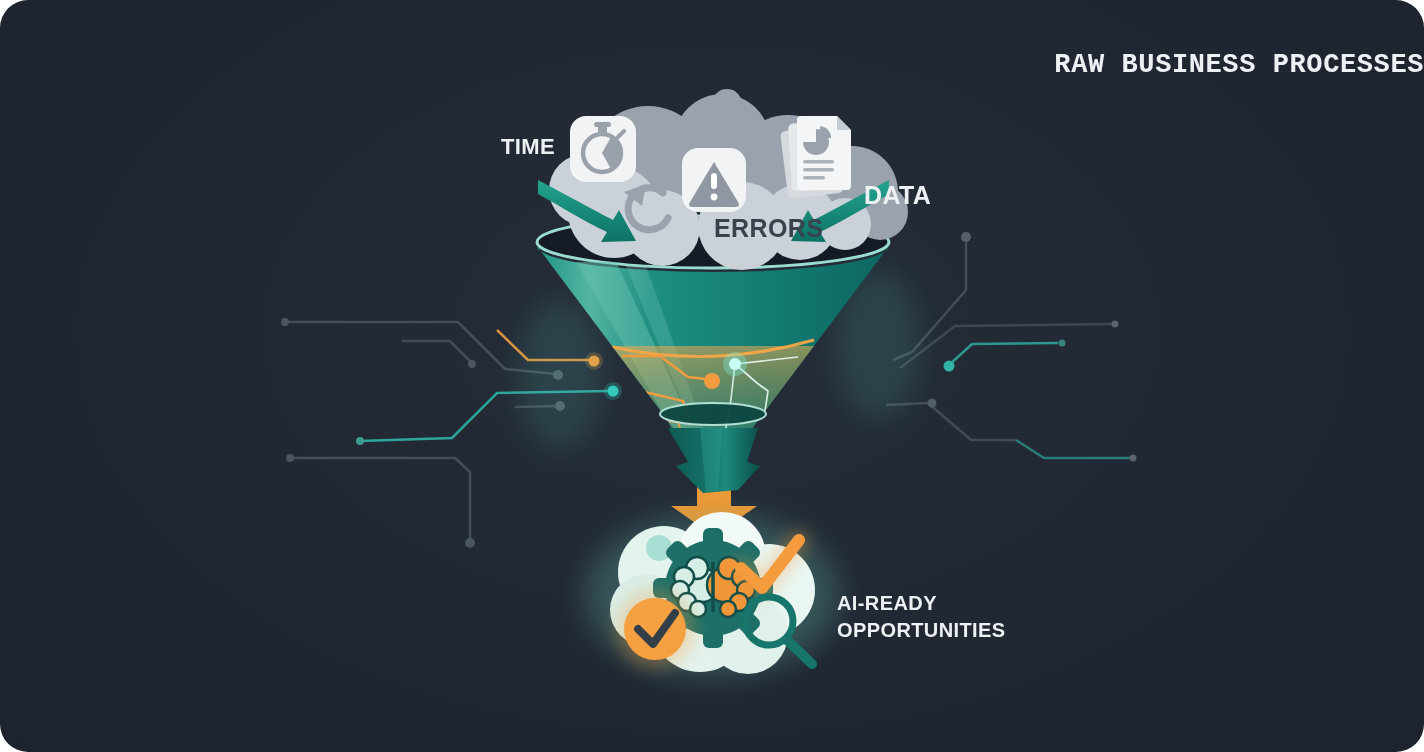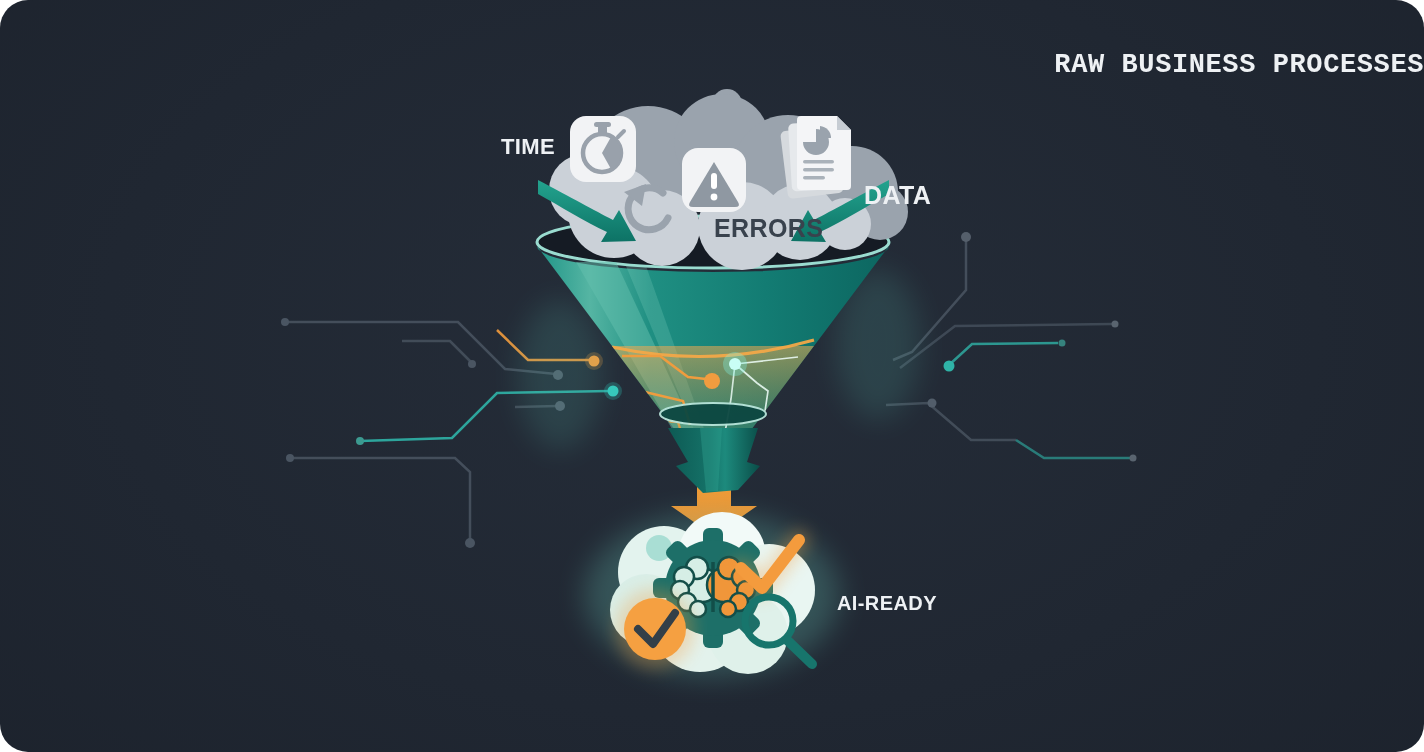--- a/index.html
+++ b/index.html
@@ -258,15 +258,16 @@
       <line x1="787" y1="640" x2="812" y2="664" stroke="#17756c" stroke-width="10" stroke-linecap="round"></line>
     </g>
   </svg>
 
   <div class="lbl title">RAW BUSINESS PROCESSES</div>
   <div class="lbl time">TIME</div>
   <div class="lbl data">DATA</div>
   <div class="lbl errors">ERRORS</div>
   <div class="lbl out">
     <div>AI-READY</div>
+    <div>OPPORTUNITIES</div>
   </div>
 
 </div>
 
 </body></html>

